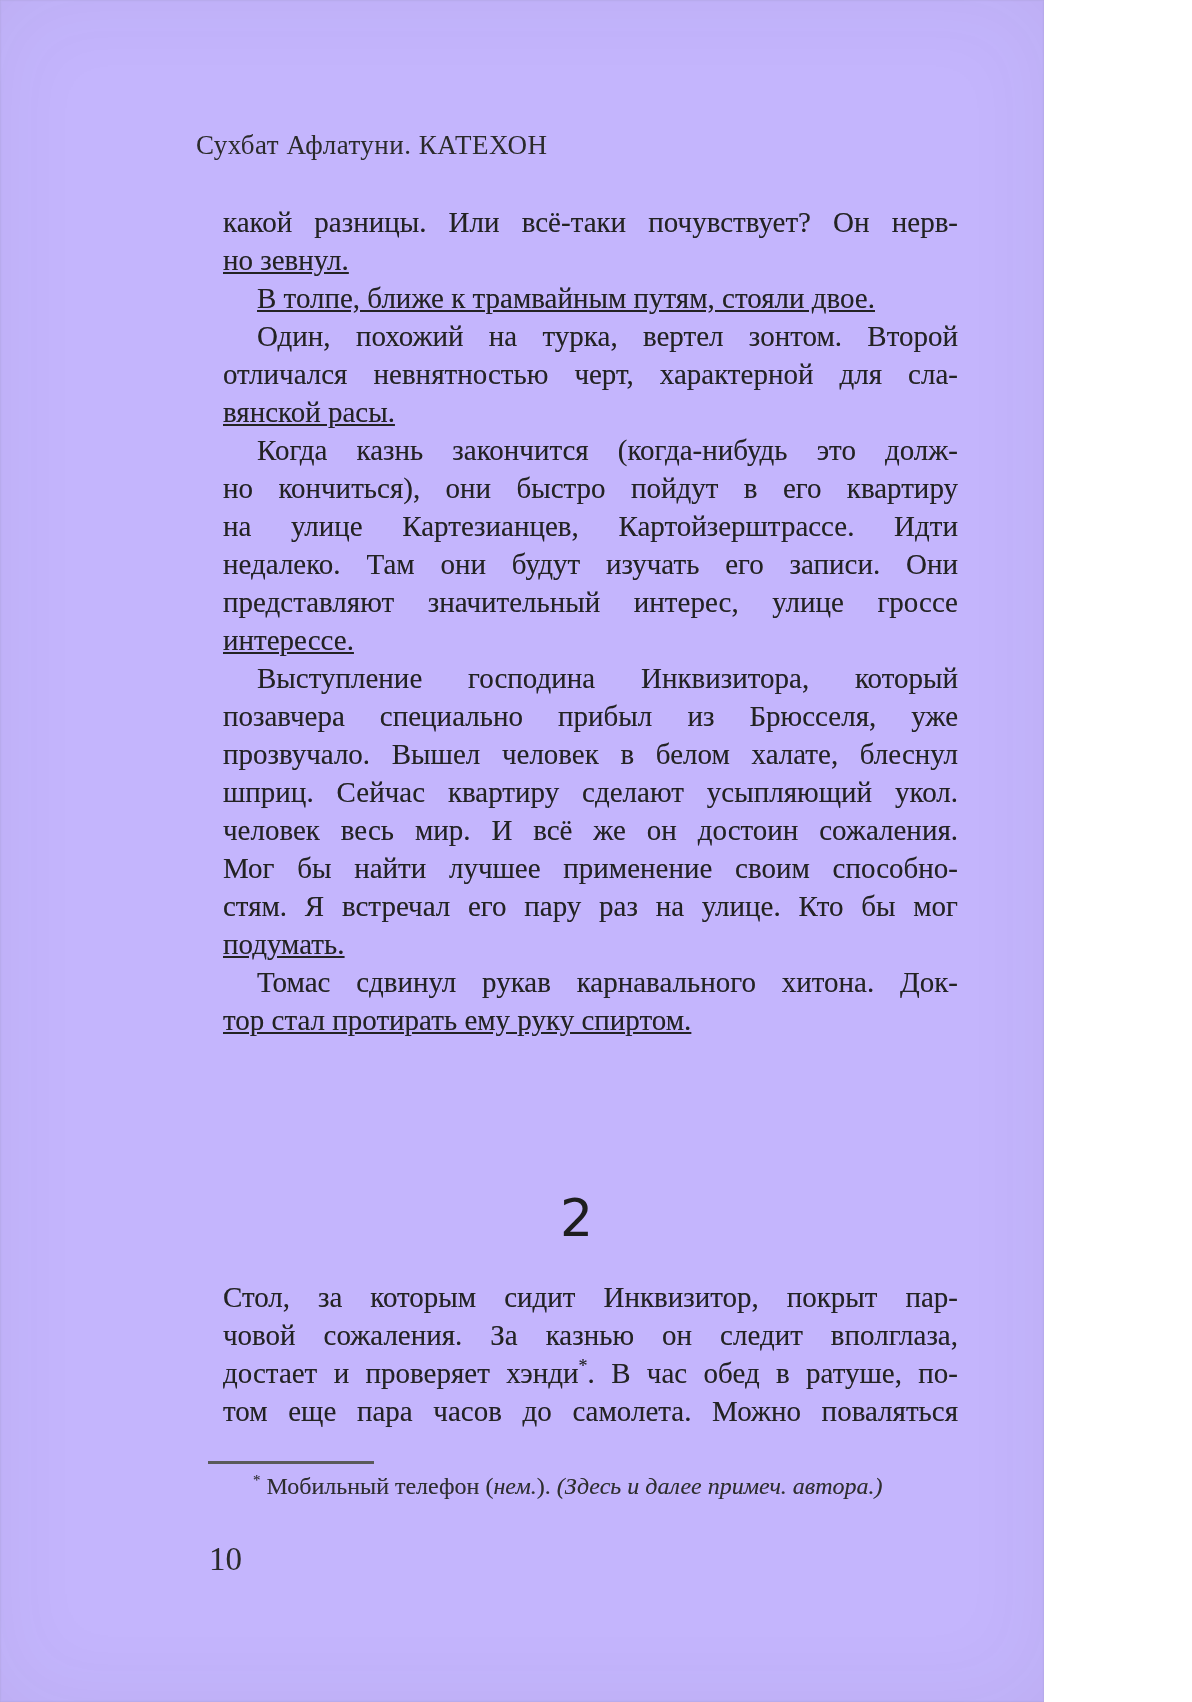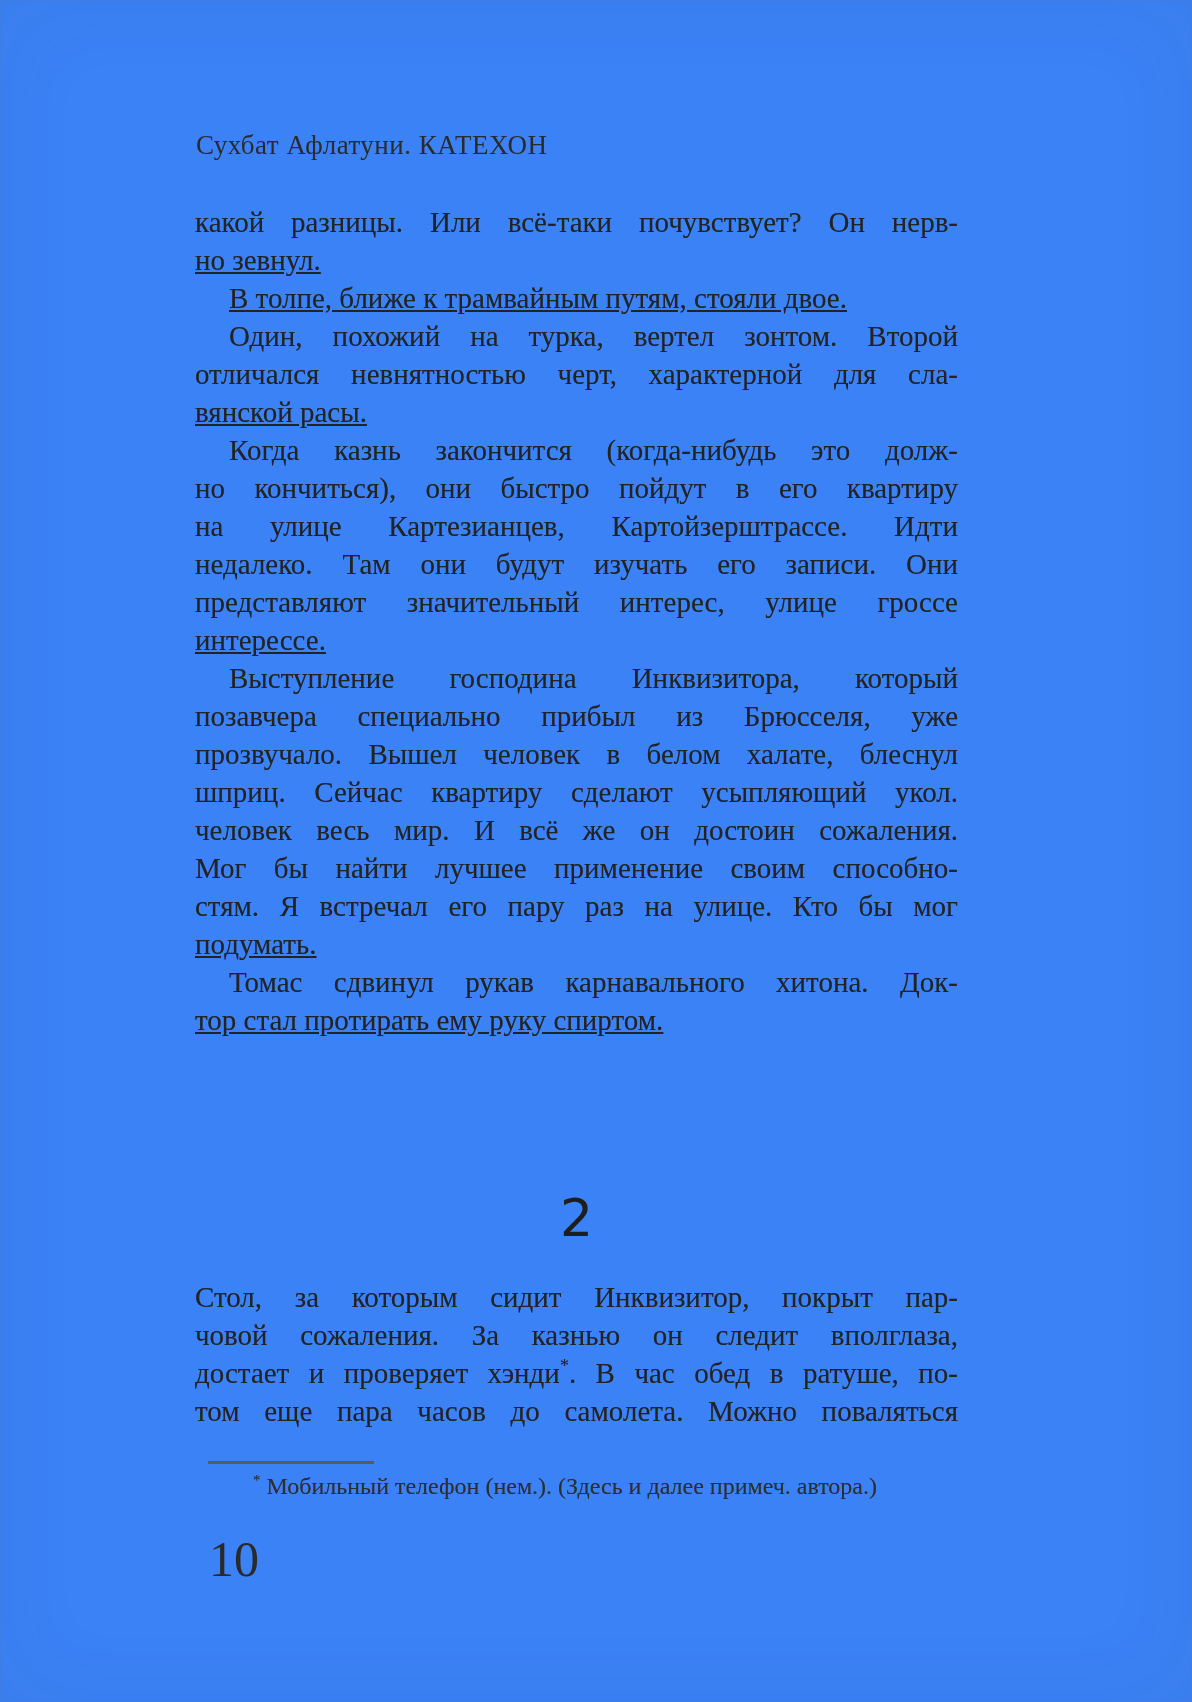--- a/index.html
+++ b/index.html
@@ -3,22 +3,22 @@
 <meta charset="utf-8">
 <style>
   html,body{margin:0;padding:0;}
   body{
     width:1192px;height:1702px;
     background:#ffffff;
     font-family:"Liberation Serif","DejaVu Serif",serif;
   }
   .page{
     position:relative;
-    width:1192px;height:1702px;
-    background:#3b82f6;
+    width:1044px;height:1702px;
+    background:#c4b5fd;
     overflow:hidden;
   }
   .page::after{
     content:"";
     position:absolute;inset:0;
     box-shadow:inset 0 0 90px rgba(70,70,70,0.06), inset 0 0 2px rgba(120,120,120,0.25);
     pointer-events:none;
   }
   .running-header{
     position:absolute;left:196px;top:126px;
@@ -31,20 +31,21 @@
     color:#232323;
   }
   .body1{top:203px;}
   .body2{top:1278px;}
   .line{
     font-size:29px;
     line-height:38px;
     text-align:justify;
     text-align-last:justify;
     text-shadow:0 0 0.5px rgba(20,20,20,0.35);
+    margin-left:28px;
   }
   .line.indent{text-indent:34px;}
   .line.endline{text-align-last:left;text-decoration:underline;}
   sup{font-size:62%;vertical-align:super;line-height:0;}
   .section-number{
     position:absolute;left:195px;top:1190px;width:763px;
     text-align:center;
     font-family:"DejaVu Sans","Liberation Sans",sans-serif;
     font-size:52px;line-height:56px;font-weight:500;
     color:#1e1e1e;
@@ -54,24 +55,24 @@
     width:166px;height:3px;
     background:#5a5a5a;
   }
   .footnote{
     position:absolute;left:195px;top:1468px;width:763px;
     font-size:24px;line-height:36px;
     color:#2e2e2e;
     text-indent:58px;
     text-shadow:0 0 0.5px rgba(20,20,20,0.3);
   }
-  .footnote .it{text-align:right;}
+  .footnote .it{font-style:italic;text-align:right;}
   .page-number{
     position:absolute;left:209px;top:1532px;
-    font-size:50px;line-height:54px;
+    font-size:33px;line-height:54px;
     color:#2a2a2a;
   }
 </style>
 </head>
 <body>
 
 <div class="page">
 
   <div class="running-header">Сухбат Афлатуни. КАТЕХОН</div>
 

